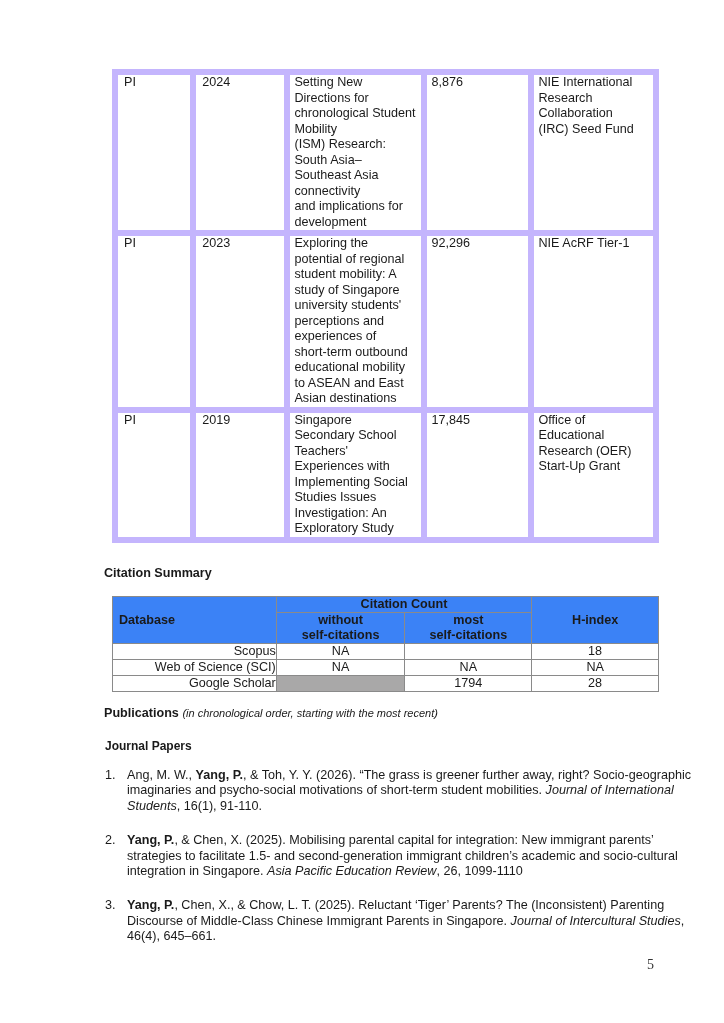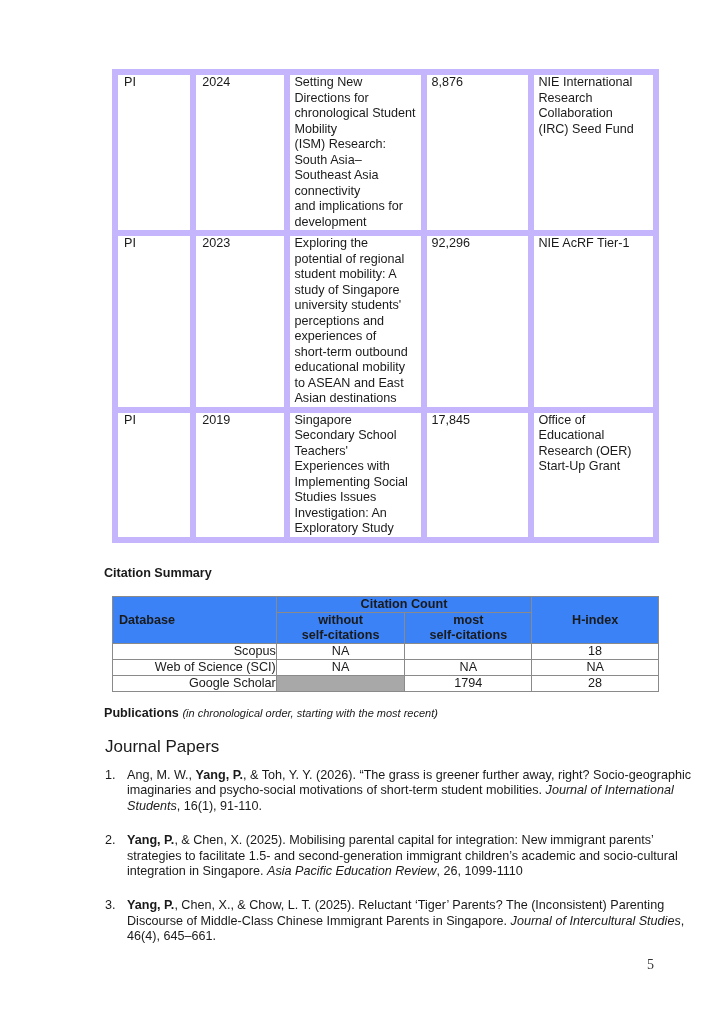--- a/index.html
+++ b/index.html
@@ -12,21 +12,21 @@
   .grants { position: absolute; left: 112px; top: 69px; width: 547px; }
   .grants td { border: 6px solid #c4b5fd; vertical-align: top; padding: 0 5px 0 6px; font-size: 12.6px; line-height: 15.5px; }
   .grants td.c1 { width: 80px; }
   .grants td.c2 { width: 96px; margin-top: 32px; }
   .grants td.c3 { width: 137px; padding-left: 4px; }
   .grants td.c4 { width: 109px; padding-left: 4px; }
   .grants td.c5 { width: 125px; padding-left: 4px; }
   .grants .l { display: block; white-space: nowrap; }
 
   .section-heading { position: absolute; left: 92px; font-weight: bold; font-size: 12.6px; margin-left: 12px; }
-  .sub-heading { position: absolute; left: 105px; font-weight: normal; font-size: 17px; }
+  .sub-heading { position: absolute; left: 105px; font-weight: bold; font-size: 12px; }
   .note { font-weight: normal; font-style: italic; text-decoration: none; font-size: 11px; }
 
   
   .cites { position: absolute; left: 112px; top: 596px; width: 547px; }
   .cites th, .cites td { border: 1px solid #8a8a8a; font-size: 12.6px; line-height: 15px; }
   .cites th { background: #3b82f6; font-weight: bold; text-align: center; }
   .cites th.db { text-align: left; padding-left: 6px; width: 164px; }
   .cites th.cc { height: 15px; }
   .cites th.sub { width: 129px; }
   .cites th.sub2 { width: 127px; }

